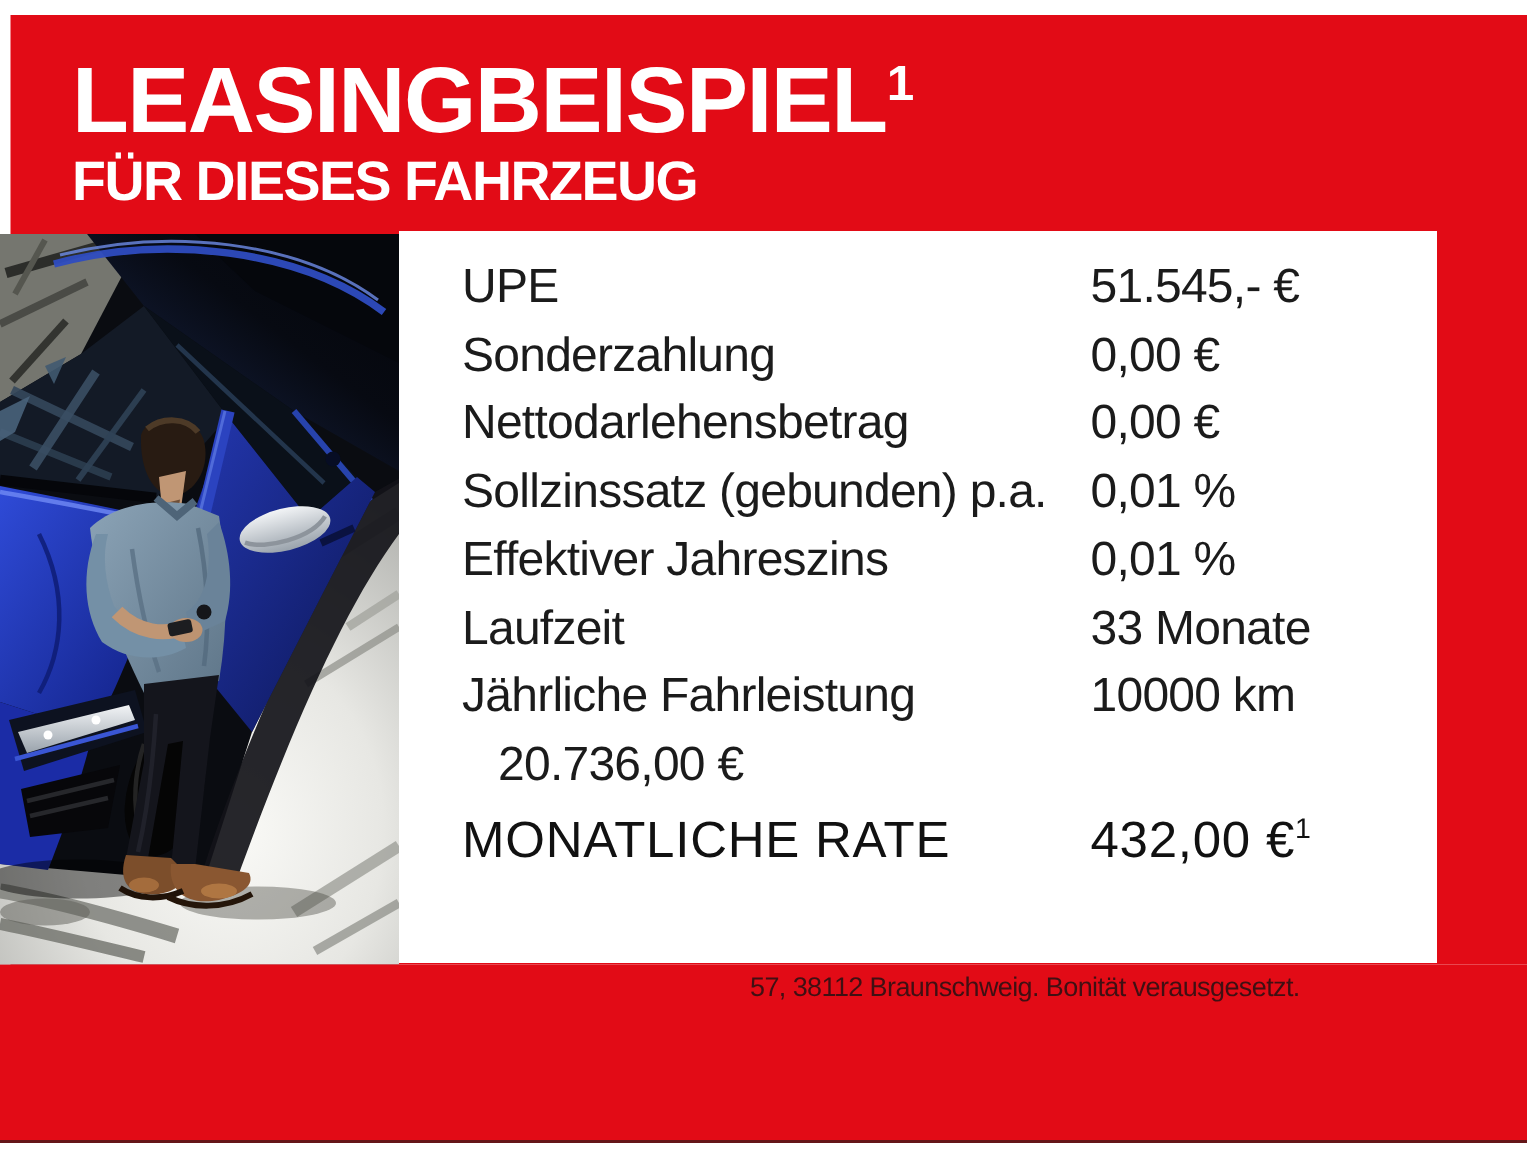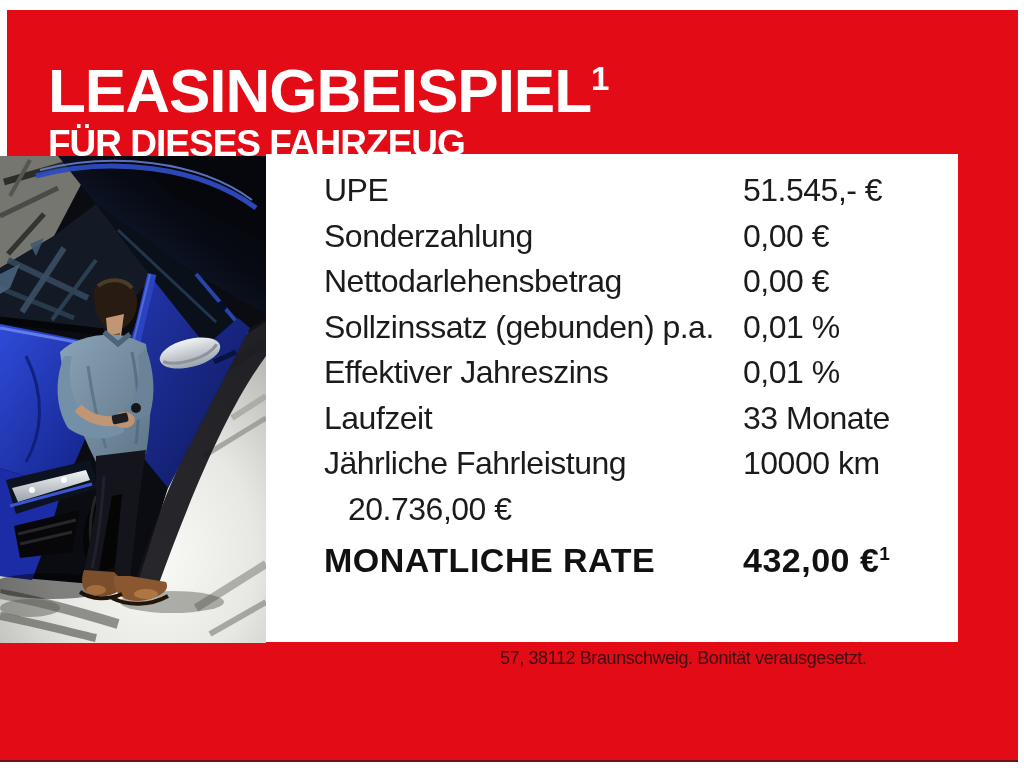--- a/index.html
+++ b/index.html
@@ -4,33 +4,33 @@
 <style>
   html,body { margin:0; padding:0; background:#ffffff; }
   .canvas {
     position:relative; width:1024px; height:768px; background:#ffffff;
     font-family:"Liberation Sans", sans-serif; overflow:hidden;
   }
   .red-main   { position:absolute; left:7px; top:10px; width:1011px; height:633px; background:#e20b16; }
   .red-bottom { position:absolute; left:0; top:643px; width:1018px; height:117px; background:#e20b16;
                 border-bottom:2px solid rgba(70,25,25,.8); box-sizing:content-box; }
 
-  .header { position:absolute; left:48px; top:36px; color:#ffffff;margin-top:23px; }
+  .header { position:absolute; left:48px; top:36px; color:#ffffff; }
   .title  { font-weight:bold; font-size:62px; line-height:64px; letter-spacing:-1px; white-space:nowrap; }
   .title sup { font-size:33px; font-weight:bold; vertical-align:super; line-height:0; }
   .subtitle { font-weight:bold; font-size:37px; line-height:46px; letter-spacing:-1px; margin-top:-2px; white-space:nowrap; }
 
   .photo { position:absolute; left:0; top:156px; width:266px; height:487px; overflow:hidden; }
 
   .panel { position:absolute; left:266px; top:154px; width:692px; height:488px; background:#ffffff;
-           box-sizing:border-box; padding:14px 0 0 58px; }
+           box-sizing:border-box; padding:14px 0 0 42px; }
   .row { display:grid; grid-template-columns:395px auto; height:45.5px; align-items:center;
          font-size:32px; letter-spacing:-0.5px; color:#1b1b1b; white-space:nowrap; }
   .row .val { padding-left:0;margin-left:24px; }
-  .row.rate { margin-top:6px; font-weight:bold; font-size:34px; letter-spacing:0.5px; color:#111; }
+  .row.rate { margin-top:6px; font-weight:normal; font-size:34px; letter-spacing:0.5px; color:#111; }
   .row.rate sup { font-size:19px; vertical-align:super; line-height:0; }
 
   .footnote { position:absolute; left:500px; top:647px; font-size:18px; line-height:23px;
               letter-spacing:-0.4px; color:#3f1013; }
 </style>
 </head>
 <body>
 
 <div class="canvas">
 

